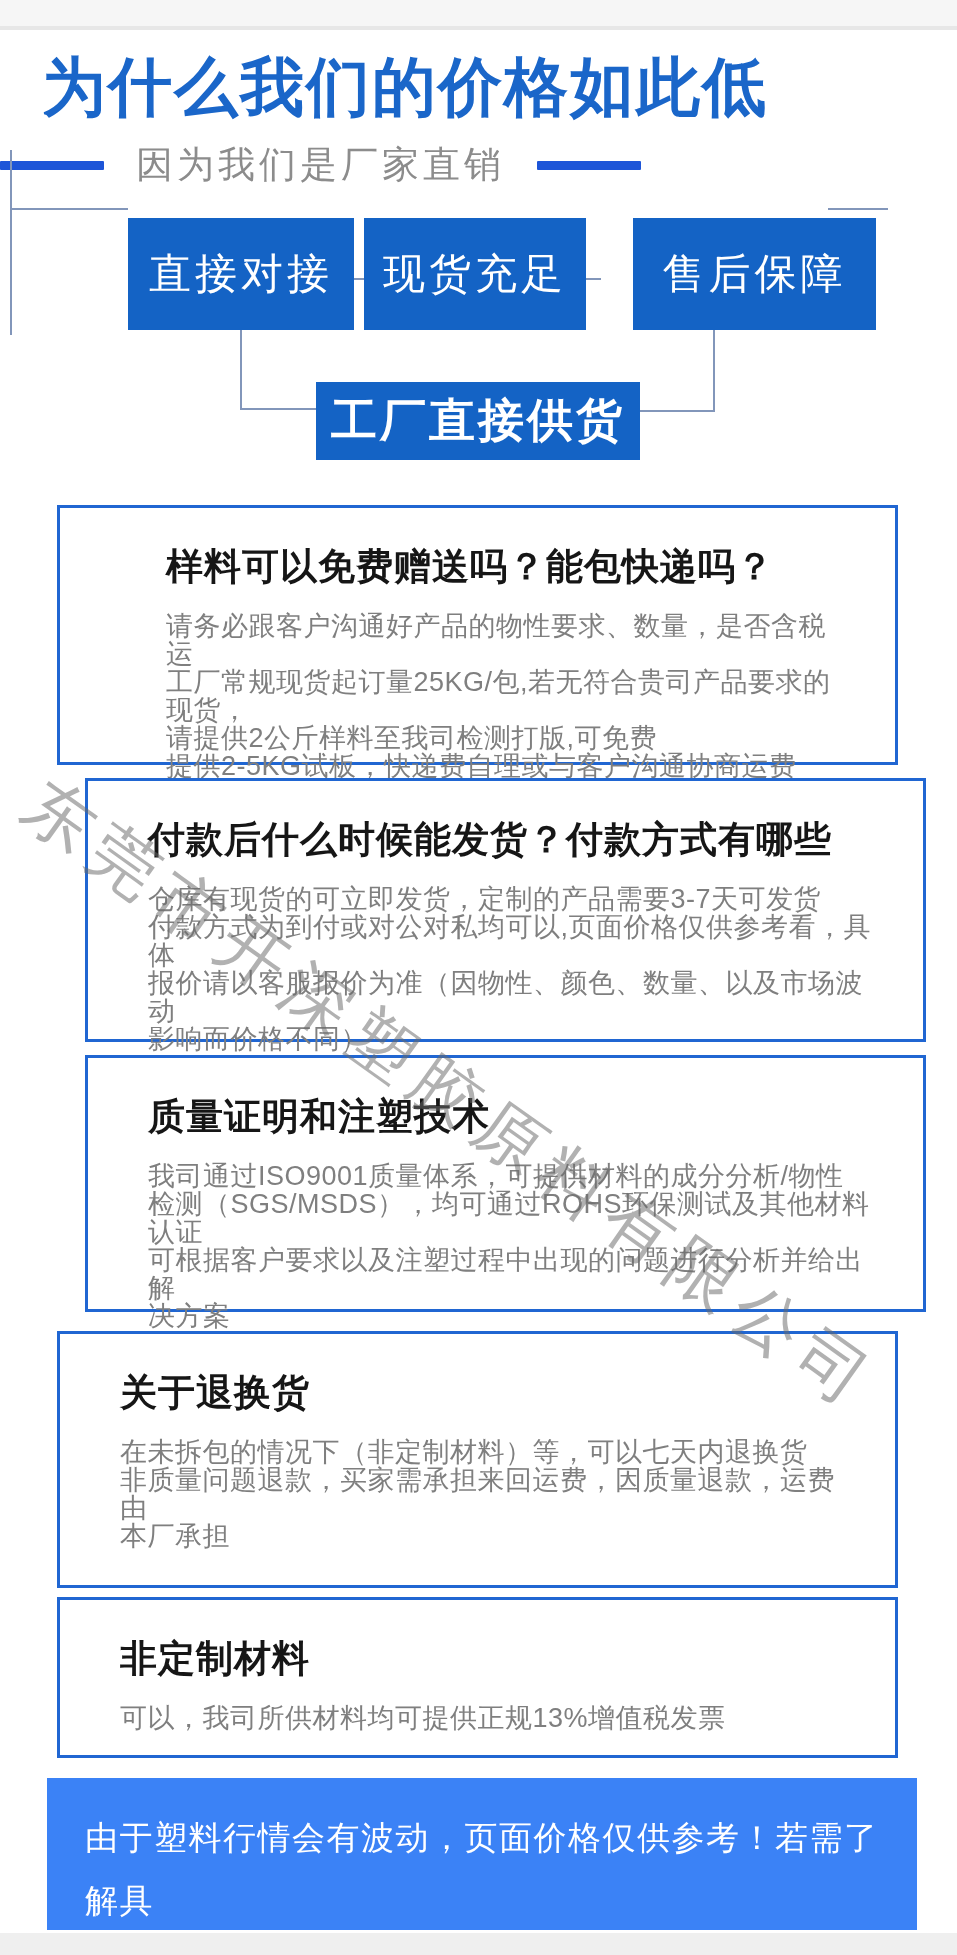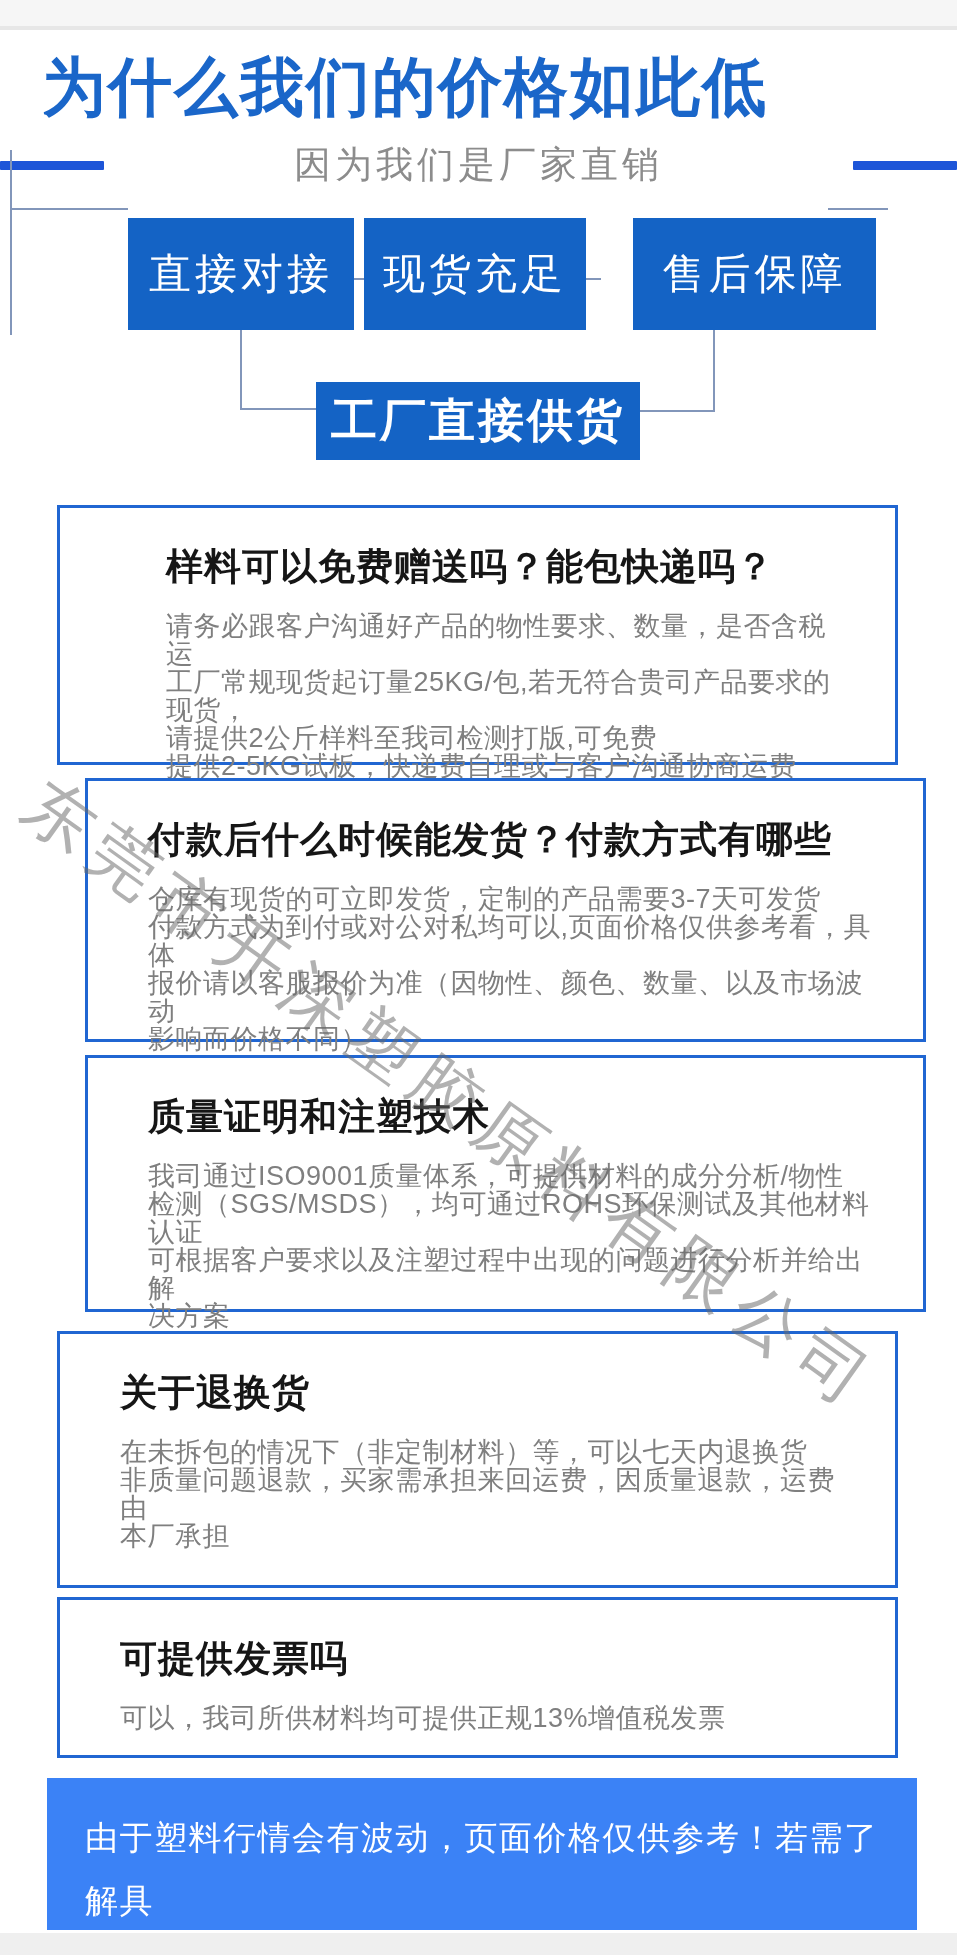--- a/index.html
+++ b/index.html
@@ -12,21 +12,21 @@
   .seam-top{position:absolute;left:0;top:0;width:957px;height:26px;background:#f6f6f6;border-bottom:4px solid #e7e7e7;}
   .seam-bottom{position:absolute;left:0;top:1933px;width:957px;height:22px;background:#efefef;}
 
   
   .banner-title{
     position:absolute;left:0;top:44px;width:810px;text-align:center;
     font-size:64px;font-weight:900;color:#1a66c9;letter-spacing:2px;line-height:86px;
   }
   .subtitle-row{
     position:absolute;left:0;top:140px;width:957px;height:50px;
-    display:flex;align-items:center;justify-content:space-between;gap:32px;
+    display:flex;align-items:center;justify-content:flex-start;gap:32px;
   }
   .subtitle-text{font-size:37px;color:#8c8c8c;letter-spacing:4px;}
   .subtitle-dash{width:104px;height:9px;background:#1d55d8;border-radius:1px;}
 
   
   .pill{
     position:absolute;background:#1463c5;color:#ffffff;
     display:flex;align-items:center;justify-content:center;
     font-size:42px;letter-spacing:4px;font-weight:500;
   }
@@ -127,21 +127,21 @@
 </div>
 
 <div class="faq-box b3">
   <div class="faq-title">关于退换货</div>
   <div class="faq-body">在未拆包的情况下（非定制材料）等，可以七天内退换货
 非质量问题退款，买家需承担来回运费，因质量退款，运费由
 本厂承担</div>
 </div>
 
 <div class="faq-box b4">
-  <div class="faq-title">可提供发票吗</div>
+  <div class="faq-title">非定制材料</div>
   <div class="faq-body">可以，我司所供材料均可提供正规13%增值税发票</div>
 </div>
 
 <div class="watermark">东莞市开深塑胶原料有限公司</div>
 
 <div class="footer-notice">由于塑料行情会有波动，页面价格仅供参考！若需了解具
 体价格请联系客服或电话洽谈:159-16718183谢小姐</div>
 
 <div class="seam-bottom"></div>
 

